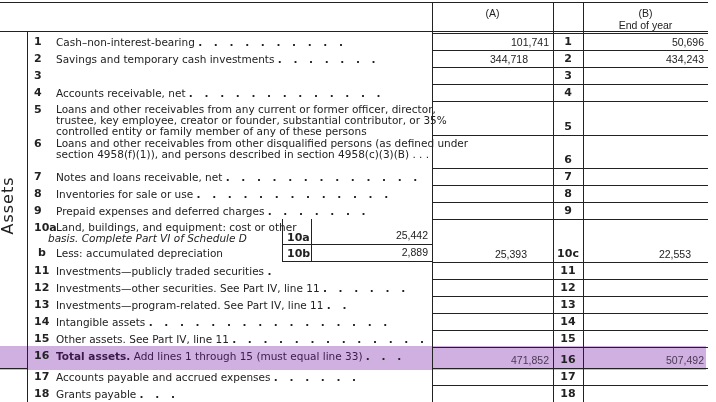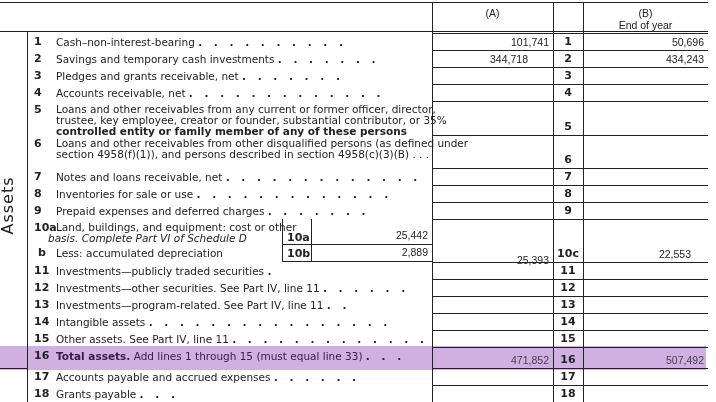--- a/index.html
+++ b/index.html
@@ -79,37 +79,36 @@
     </div>
     <div class="abs" style="left:0;top:50px;width:716px;height:17px;">
       <div class="num" style="left:34px;top:2px;">2</div>
       <div class="lbl" style="left:56px;top:3px;"><span>Savings and temporary cash investments</span>  <span class="dots">. . . . . . .</span></div>
       <div class="ln" style="left:553px;top:2px;">2</div>
       <div class="val" style="left:434px;width:94px;top:3px;">344,718</div>
       <div class="val" style="left:585px;width:119px;top:3px;">434,243</div>
     </div>
     <div class="abs" style="left:0;top:67px;width:716px;height:17px;">
       <div class="num" style="left:34px;top:2px;">3</div>
-      <div class="lbl" style="left:56px;top:3px;"><span>Pledges and grants receivable, net</span>  <span class="dots">. . . . . . .</span></div>
       <div class="ln" style="left:553px;top:2px;">3</div>
       <div class="val" style="left:434px;width:115px;top:3px;"></div>
       <div class="val" style="left:585px;width:119px;top:3px;"></div>
     </div>
     <div class="abs" style="left:0;top:84px;width:716px;height:17px;">
       <div class="num" style="left:34px;top:2px;">4</div>
       <div class="lbl" style="left:56px;top:3px;"><span>Accounts receivable, net</span>  <span class="dots">. . . . . . . . . . . . .</span></div>
       <div class="ln" style="left:553px;top:2px;">4</div>
       <div class="val" style="left:434px;width:115px;top:3px;"></div>
       <div class="val" style="left:585px;width:119px;top:3px;"></div>
     </div>
     <div class="abs" style="left:0;top:101px;width:716px;height:34px;">
       <div class="num" style="left:34px;top:2px;">5</div>
       <div class="lbl" style="left:56px;top:2px;">Loans and other receivables from any current or former officer, director,</div>
       <div class="lbl" style="left:56px;top:13px;">trustee, key employee, creator or founder, substantial contributor, or 35%</div>
-      <div class="lbl" style="left:56px;top:24px;font-weight:bold;">controlled entity or family member of any of these persons</div>
+      <div class="lbl" style="left:56px;top:24px;">controlled entity or family member of any of these persons</div>
       <div class="ln" style="left:553px;top:19px;">5</div>
       <div class="val" style="left:434px;width:115px;top:20px;"></div>
       <div class="val" style="left:585px;width:119px;top:20px;"></div>
     </div>
     <div class="abs" style="left:0;top:135px;width:716px;height:33px;">
       <div class="num" style="left:34px;top:2px;">6</div>
       <div class="lbl" style="left:56px;top:2px;">Loans and other receivables from other disqualified persons (as defined under</div>
       <div class="lbl" style="left:56px;top:13px;">section 4958(f)(1)), and persons described in section 4958(c)(3)(B) .   .   .</div>
       <div class="ln" style="left:553px;top:18px;">6</div>
       <div class="val" style="left:434px;width:115px;top:19px;"></div>
@@ -142,21 +141,21 @@
       <div class="lbl" style="left:48px;top:13px;font-style:italic;">basis. Complete Part VI of Schedule D</div>
       <div class="num" style="left:287px;top:12px;">10a</div>
       <div class="val" style="left:312px;width:116px;top:10px;">25,442</div>
     </div>
     <div class="abs" style="left:0;top:244px;width:716px;height:18px;">
       <div class="num" style="left:38px;top:2px;">b</div>
       <div class="lbl" style="left:56px;top:3px;"><span>Less: accumulated depreciation</span></div>
       <div class="num" style="left:287px;top:3px;">10b</div>
       <div class="val" style="left:312px;width:116px;top:2px;">2,889</div>
       <div class="ln" style="left:553px;top:3px;">10c</div>
-      <div class="val" style="left:434px;width:115px;top:4px;margin-top:6px;">25,393</div>
+      <div class="val" style="left:412px;width:115px;top:4px;">25,393</div>
       <div class="val" style="left:585px;width:106px;top:4px;">22,553</div>
     </div>
     <div class="abs" style="left:0;top:262px;width:716px;height:17px;">
       <div class="num" style="left:34px;top:2px;">11</div>
       <div class="lbl" style="left:56px;top:3px;"><span>Investments—publicly traded securities</span>  <span class="dots">.</span></div>
       <div class="ln" style="left:553px;top:2px;">11</div>
       <div class="val" style="left:434px;width:115px;top:3px;"></div>
       <div class="val" style="left:585px;width:119px;top:3px;"></div>
     </div>
     <div class="abs" style="left:0;top:279px;width:716px;height:17px;">

